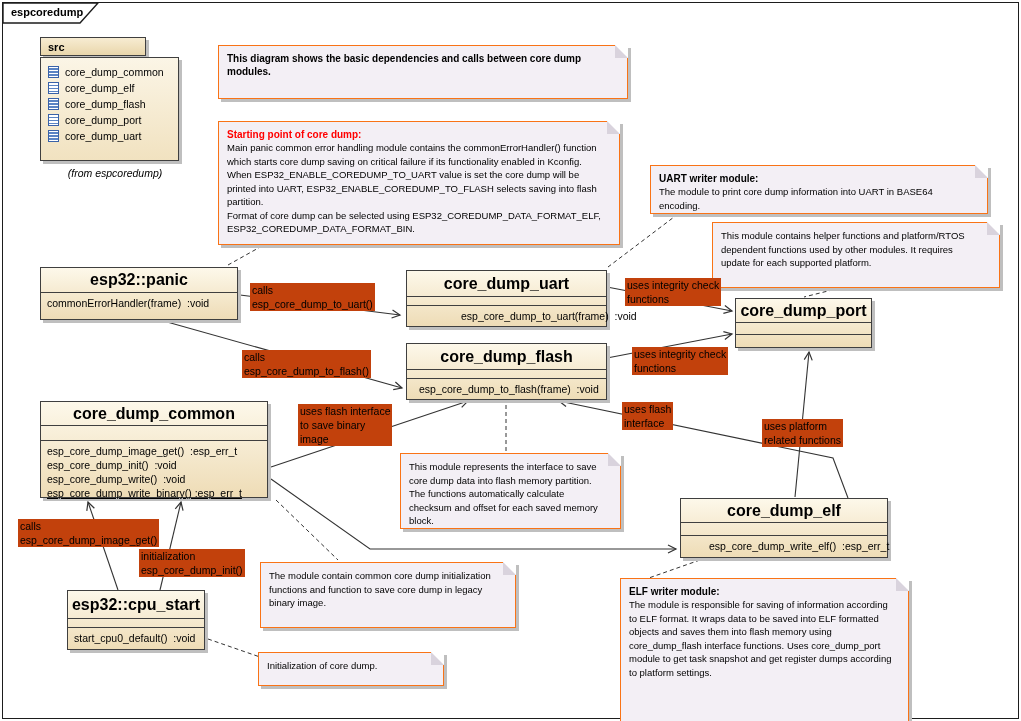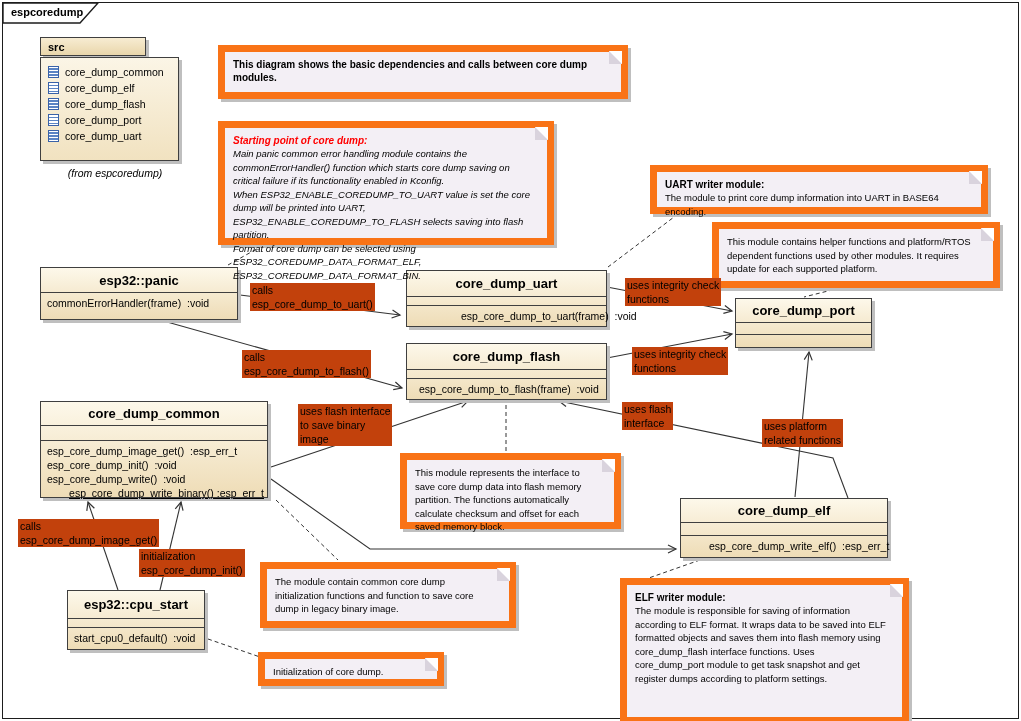--- a/index.html
+++ b/index.html
@@ -19,29 +19,29 @@
   .pkg-item{display:flex;align-items:center;gap:6px;height:16px;font-size:10.5px;white-space:nowrap;}
   .mod-icon{width:11px;height:12px;flex:0 0 11px;border:1px solid #3a62a8;box-sizing:border-box;
             background:repeating-linear-gradient(180deg,#ffffff 0 1.5px,#5b84c4 1.5px 3px);}
   .pkg-from{position:absolute;left:40px;top:167px;width:150px;text-align:center;
             font-size:10.5px;font-style:italic;}
 
   
   .uml-class{position:absolute;border:1px solid #3f3f3f;box-sizing:border-box;
              background:linear-gradient(180deg,#fdf8ea 0%,#eedcb6 100%);
              box-shadow:3px 3px 0 #bfbfbf;}
-  .uml-class .hdr{font-size:13px;font-weight:bold;text-align:center;border-bottom:1px solid #3f3f3f;
+  .uml-class .hdr{font-size:16px;font-weight:bold;text-align:center;border-bottom:1px solid #3f3f3f;
                   display:flex;align-items:center;justify-content:center;box-sizing:border-box;}
   .uml-class .mid{border-bottom:1px solid #3f3f3f;box-sizing:border-box;}
   .members{padding:3px 3px 0 6px;}
   .member{font-size:10.5px;line-height:14px;white-space:pre;}
-  .member.u{text-decoration:underline;text-align:right;}
-
-  
-  .note{position:absolute;border:7px solid #f97316;background:#f3eff5;box-sizing:border-box;
+  .member.u{text-decoration:underline;}
+
+  
+  .note{position:absolute;border:1px solid #f97316;background:#f3eff5;box-sizing:border-box;
         box-shadow:3px 3px 0 #bfbfbf;padding:6px 16px 4px 8px;}
   .note::before{content:"";position:absolute;top:-1px;right:-1px;width:0;height:0;border-style:solid;
         border-width:0 13px 13px 0;border-color:#ffffff #ffffff #d9d3dd #f3eff5;
         box-shadow:-1px 1px 0 #3f3f3f inset;}
   .note .nt{font-size:10px;font-weight:bold;line-height:13px;}
   .note .nt.red{color:#ff0000;}
   .note .nb{font-size:9.5px;line-height:13.5px;white-space:pre-line;}
 
   
   .elabel{position:absolute;font-size:10.5px;line-height:14px;white-space:pre-line;
@@ -173,21 +173,21 @@
     <div class="mid" style="height:9px;"></div>
     <div class="members">
         <div class="member">start_cpu0_default()  :void</div>
       </div>
   </div>
 
   <div class="note" style="left:218px;top:45px;width:410px;height:54px;">
     <div class="nt">This diagram shows the basic dependencies and calls between core dump modules.</div>
   </div>
 
-  <div class="note" style="left:218px;top:121px;width:336px;height:124px;font-style:italic;">
+  <div class="note" style="left:218px;top:121px;width:402px;height:124px;">
     <div class="nt red">Starting point of core dump:</div>
     <div class="nb">Main panic  common error handling module contains the commonErrorHandler() function which starts core dump saving on critical failure if its functionality enabled in Kconfig.
 When ESP32_ENABLE_COREDUMP_TO_UART value is set the core dump will be printed into UART, ESP32_ENABLE_COREDUMP_TO_FLASH selects saving into flash partition.
 Format of core dump can be selected using ESP32_COREDUMP_DATA_FORMAT_ELF, ESP32_COREDUMP_DATA_FORMAT_BIN.</div>
   </div>
 
   <div class="note" style="left:650px;top:165px;width:338px;height:49px;">
     <div class="nt">UART writer module:</div>
     <div class="nb">The module to print core dump information into UART in BASE64 encoding.</div>
   </div>

